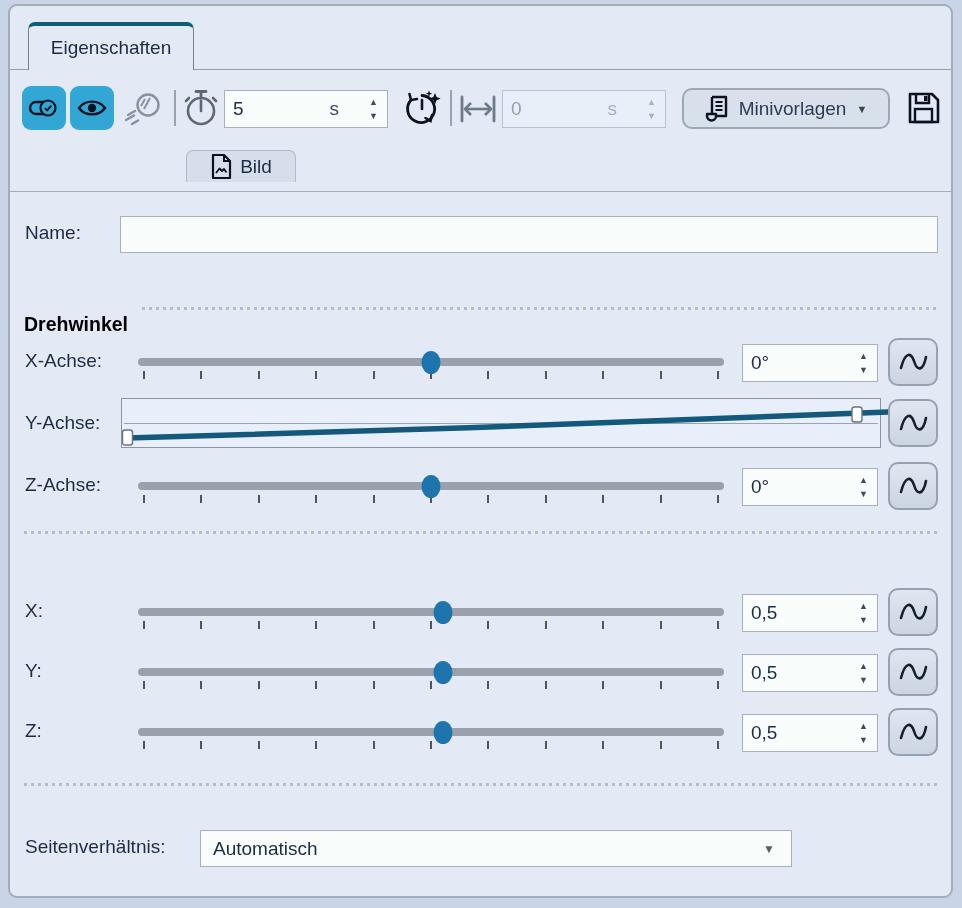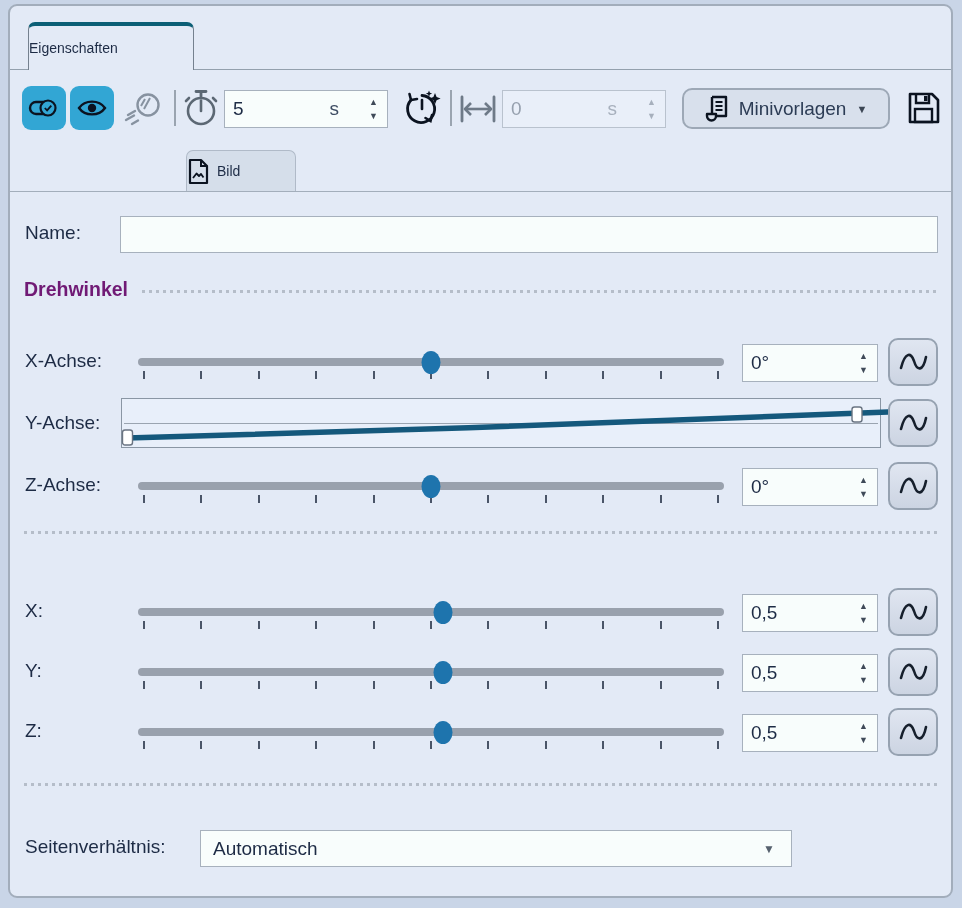--- a/index.html
+++ b/index.html
@@ -3,22 +3,22 @@
 <meta charset="utf-8">
 <style>
   html,body{margin:0;padding:0;}
   .stage{position:relative;width:962px;height:908px;background:#c9d5e7;
          font-family:"Liberation Sans",sans-serif;color:#1d2b45;overflow:hidden;}
   .panel{position:absolute;left:8px;top:4px;width:941px;height:890px;
          background:#e3eaf6;border:2px solid #a2adbb;border-radius:9px;}
   .paneline{position:absolute;left:10px;top:69px;width:941px;height:1px;background:#93a0ad;z-index:1;}
   .subpaneline{position:absolute;left:10px;top:191px;width:941px;height:1px;background:#a3aebb;z-index:1;}
 
-  .tab{position:absolute;display:flex;align-items:center;
-       font-size:14px;cursor:default;box-sizing:border-box;gap:8px;}
+  .tab{position:absolute;display:flex;align-items:center;justify-content:center;
+       font-size:19px;cursor:default;box-sizing:border-box;gap:8px;}
   .tab.active{background:#e3eaf6;border-left:1px solid #75818f;border-right:1px solid #75818f;
        border-top:4px solid #0c5f76;border-radius:7px 7px 0 0;z-index:2;}
   .tab.inactive{background:#d5deea;border:1px solid #b0bac8;border-bottom:none;
        border-radius:7px 7px 0 0;z-index:0;}
 
   .toolbtn{position:absolute;width:44px;height:44px;border-radius:9px;background:#32a6d4;
        display:flex;align-items:center;justify-content:center;}
   .icon{display:flex;align-items:center;justify-content:center;}
   .divider{position:absolute;width:2px;height:36px;background:#9aa4b0;}
 
@@ -34,21 +34,21 @@
 
   .mini{position:absolute;left:682px;top:88px;width:208px;height:41px;border-radius:10px;
         background:#d8e0ec;border:2px solid #9da8b6;display:flex;align-items:center;
         justify-content:center;gap:10px;font-size:19px;color:#2c3c55;box-sizing:border-box;}
   .caret{font-size:11px;color:#3c4654;}
 
   .lbl{position:absolute;font-size:19px;white-space:nowrap;}
   .field{position:absolute;box-sizing:border-box;background:#f8fdfc;border:1px solid #a7b1bd;}
 
   .sechead{position:absolute;left:24px;width:914px;display:flex;align-items:center;gap:14px;}
-  .sechead .title{font-size:19.5px;font-weight:bold;color:#701a75;white-space:nowrap;}
+  .sechead .title{font-size:19.5px;font-weight:bold;color:#000000;white-space:nowrap;margin-top:35px;}
   .sechead .dots{flex:1;height:3px;margin-top:3px;
       background-image:repeating-linear-gradient(to right,#b5bdc9 0 3px,transparent 3px 7px);}
 
   .slider{position:absolute;left:138px;width:586px;height:36px;}
   .slider .track{position:absolute;left:0;right:0;top:14px;height:8px;border-radius:4px;background:#99a1ad;}
   .slider .ticks{position:absolute;left:6px;right:6px;top:27px;height:9px;}
   .slider .ticks i{position:absolute;top:0;width:2px;height:8px;background:#4a5568;}
   .slider .handle{position:absolute;top:7px;width:19px;height:23px;border-radius:50%;
       background:#1e74ad;transform:translateX(-50%);}
 
@@ -158,21 +158,21 @@
   </div>
   <span class="icon" style="position:absolute;left:904px;top:88px;width:40px;height:40px;">
     <svg width="40" height="40" viewBox="0 0 40 40">
       <path d="M6 6 h22 l6 6 v22 h-28 Z" fill="none" stroke="#0b1320" stroke-width="2.6" stroke-linejoin="round"></path>
       <path d="M12 6 v9 h13 v-9" fill="none" stroke="#0b1320" stroke-width="2.4"></path>
       <rect x="20" y="8" width="3.5" height="5" fill="#0b1320"></rect>
       <rect x="11" y="21" width="17" height="13" fill="none" stroke="#0b1320" stroke-width="2.4"></rect>
     </svg>
   </span>
 
-  <div class="tab inactive" style="left:186px;top:150px;width:110px;height:41px;">
+  <div class="tab inactive" style="left:186px;top:150px;width:110px;height:32px;">
     <span class="icon">
       <svg width="22" height="27" viewBox="0 0 22 27">
         <path d="M3 2 h11 l6 6 v17 h-17 Z" fill="none" stroke="#0b1320" stroke-width="2.2" stroke-linejoin="round"></path>
         <path d="M14 2 v6 h6" fill="none" stroke="#0b1320" stroke-width="2"></path>
         <path d="M6 20 l3.5 -4.5 l2.5 2.5 l2 -2 l2.5 3.5" fill="none" stroke="#0b1320" stroke-width="1.8" stroke-linejoin="round"></path>
       </svg>
     </span>
     <span>Bild</span>
   </div>
 

